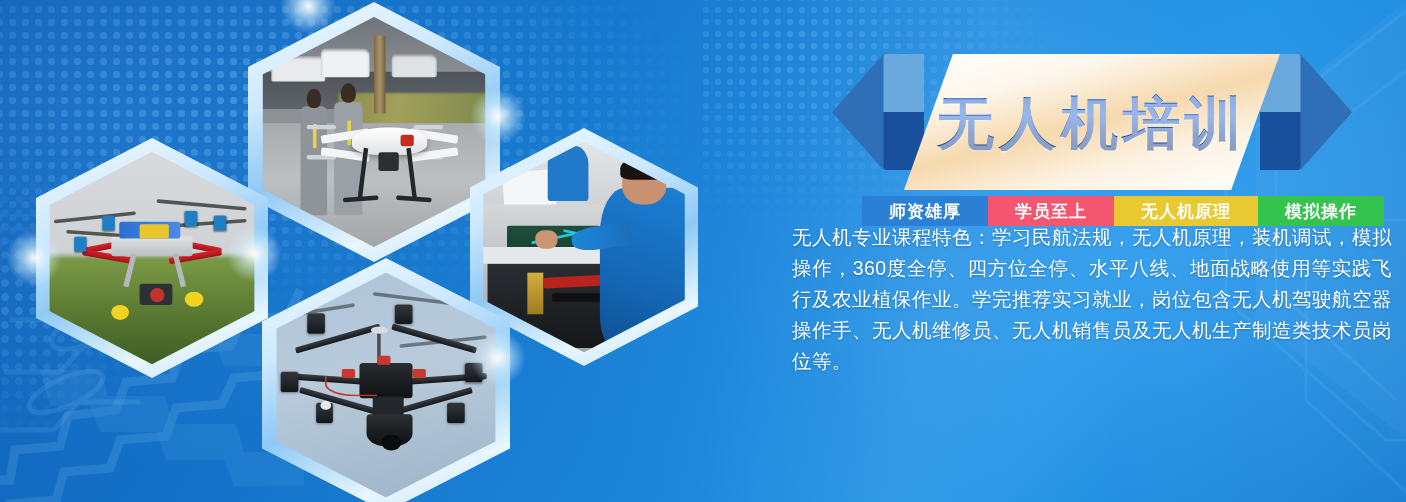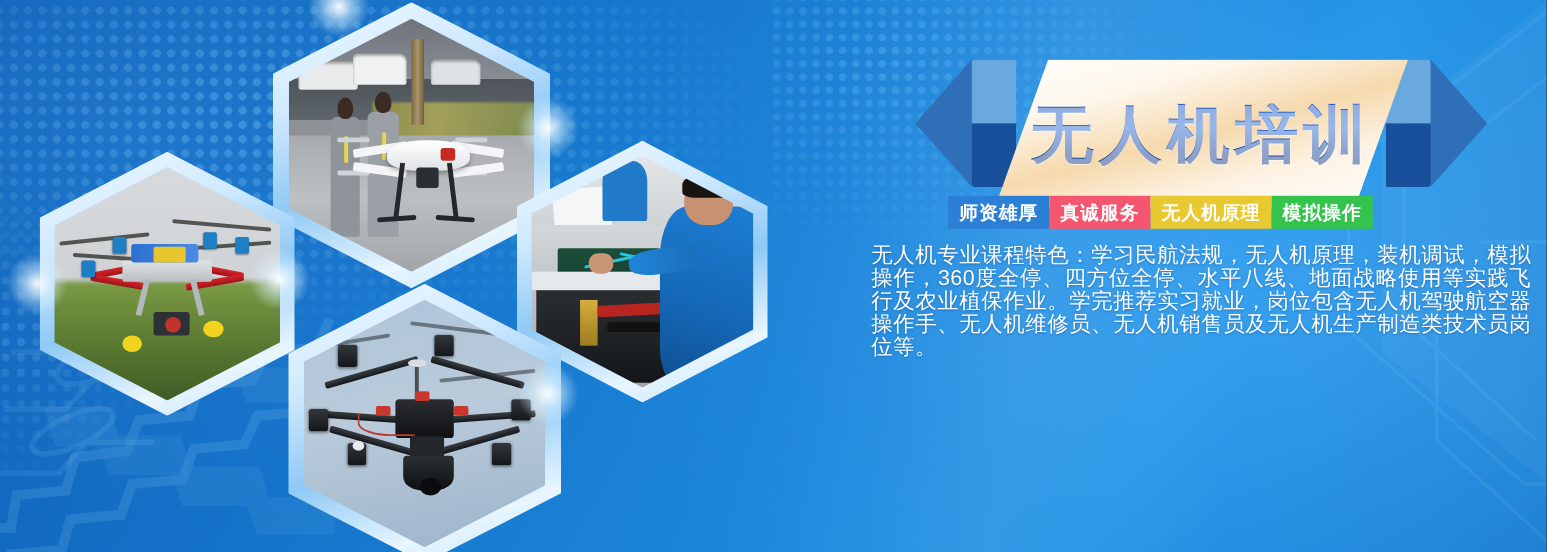--- a/index.html
+++ b/index.html
@@ -287,27 +287,27 @@
     color:transparent; -webkit-text-fill-color:transparent;
     line-height:1; white-space:nowrap;
     text-shadow:0 1px 0 rgba(255,255,255,.5);
   }
 
   
   #badge-row { position:absolute; left:82px; top:178px; display:flex; height:30px; }
   .badge {
     display:flex; align-items:center; justify-content:center;
     font-size:17px; font-weight:bold; letter-spacing:1px;
-    padding:0 10px; height:30px; white-space:nowrap;
+    padding:0 27px; height:30px; white-space:nowrap;margin-top:18px;
   }
 
   
   #body-copy {
     position:absolute; left:12px; top:222px; width:600px;
-    color:#ffffff; font-size:19.5px; line-height:21px;
+    color:#ffffff; font-size:19.5px; line-height:31px;
     letter-spacing:.4px; text-align:justify;
     text-shadow:0 1px 2px rgba(0,40,90,.35);
   }
 </style>
 </head>
 <body>
 
 <div id="banner">
 
   <div class="bg-layer" id="dot-matrix"></div>
@@ -499,21 +499,21 @@
       </div>
       <div id="title-plate">
         <div id="title-plate-inner">
           <div id="banner-title">无人机培训</div>
         </div>
       </div>
     </div>
 
     <div id="badge-row">
       <div class="badge" style="background:#2b7fd4;color:#ffffff;">师资雄厚</div>
-      <div class="badge" style="background:#f4566f;color:#ffffff;">真诚服务</div>
+      <div class="badge" style="background:#f4566f;color:#ffffff;">学员至上</div>
       <div class="badge" style="background:#e8c932;color:#ffffff;">无人机原理</div>
       <div class="badge" style="background:#34c44e;color:#ffffff;">模拟操作</div>
     </div>
 
     <div id="body-copy">无人机专业课程特色：学习民航法规，无人机原理，装机调试，模拟操作，360度全停、四方位全停、水平八线、地面战略使用等实践飞行及农业植保作业。学完推荐实习就业，岗位包含无人机驾驶航空器操作手、无人机维修员、无人机销售员及无人机生产制造类技术员岗位等。</div>
   </div>
 
 </div>
 
 </body></html>

